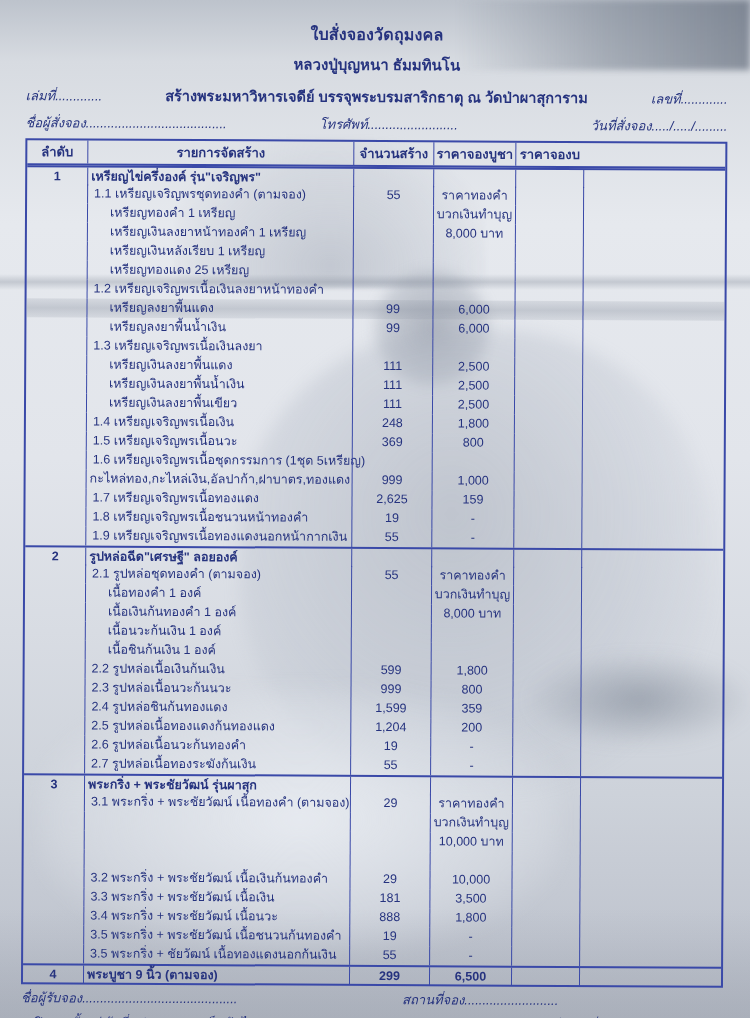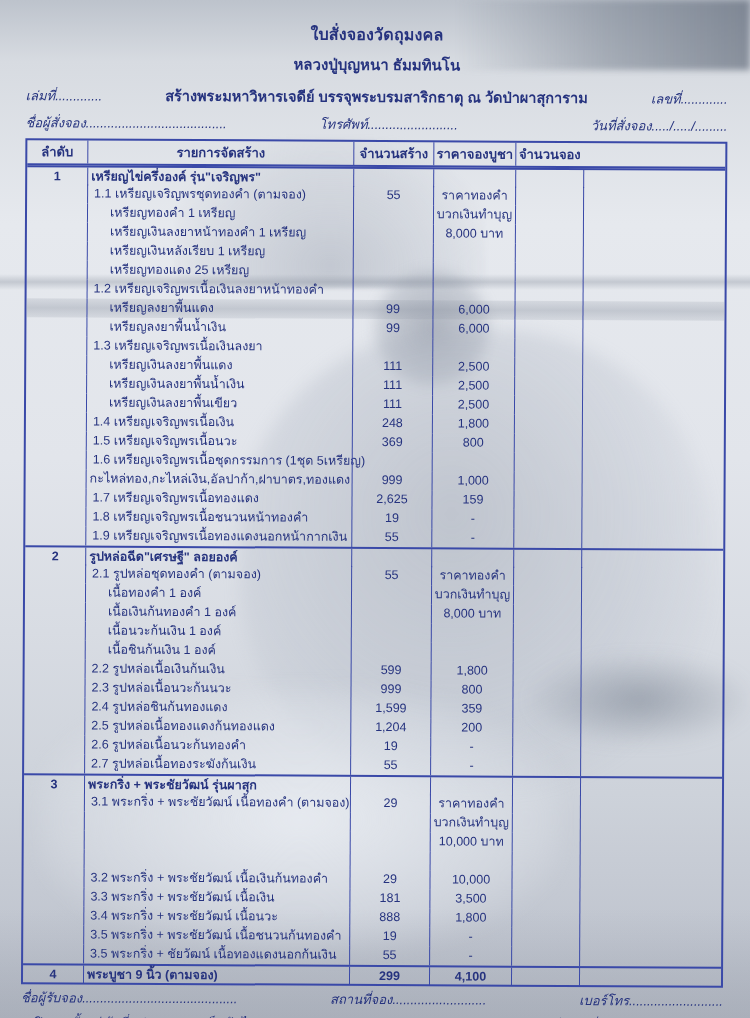--- a/index.html
+++ b/index.html
@@ -109,21 +109,21 @@
       <span class="lbl mid">โทรศัพท์.........................</span>
       <span class="lbl right">วันที่สั่งจอง...../...../.........</span>
     </div>
 
     <div class="otable">
       <div class="thead-row">
           <div class="cell">ลำดับ</div>
           <div class="cell">รายการจัดสร้าง</div>
           <div class="cell">จำนวนสร้าง</div>
           <div class="cell">ราคาจองบูชา</div>
-          <div class="cell">จำนวนจอง</div>
+          <div class="cell">ราคาจองบ</div>
         </div>
       <div>
           <div class="trow section top">
             <div class="cell c-no">1</div>
             <div class="cell c-item">เหรียญไข่ครึ่งองค์ รุ่น"เจริญพร"</div>
             <div class="cell c-qty"></div>
             <div class="cell c-price"></div>
             <div class="cell c-booked"></div>
             <div class="cell c-total"></div>
           </div>
@@ -452,31 +452,30 @@
             <div class="cell c-item">3.5 พระกริ่ง + ชัยวัฒน์ เนื้อทองแดงนอกก้นเงิน</div>
             <div class="cell c-qty">55</div>
             <div class="cell c-price">-</div>
             <div class="cell c-booked"></div>
             <div class="cell c-total"></div>
           </div>
           <div class="trow section top boldnums">
             <div class="cell c-no">4</div>
             <div class="cell c-item">พระบูชา 9 นิ้ว (ตามจอง)</div>
             <div class="cell c-qty">299</div>
-            <div class="cell c-price">4,100</div>
+            <div class="cell c-price">6,500</div>
             <div class="cell c-booked"></div>
             <div class="cell c-total"></div>
           </div>
         </div>
     </div>
 
     <div class="f1">
       <span>ชื่อผู้รับจอง...........................................</span>
       <span class="mid">สถานที่จอง..........................</span>
-      <span>เบอร์โทร..........................</span>
     </div>
     <div class="f2">
       <span>- เปิดจองตั้งแต่ วันที่..../..../๒๕๕๕ เป็นต้นไป</span>
       <span>- กำหนดรับวัดถุมงคลได้  วันที่..../..../๒๕๕๕ เป็นต้นไป</span>
     </div>
 
   </div>
 </div>
 
 </body></html>

